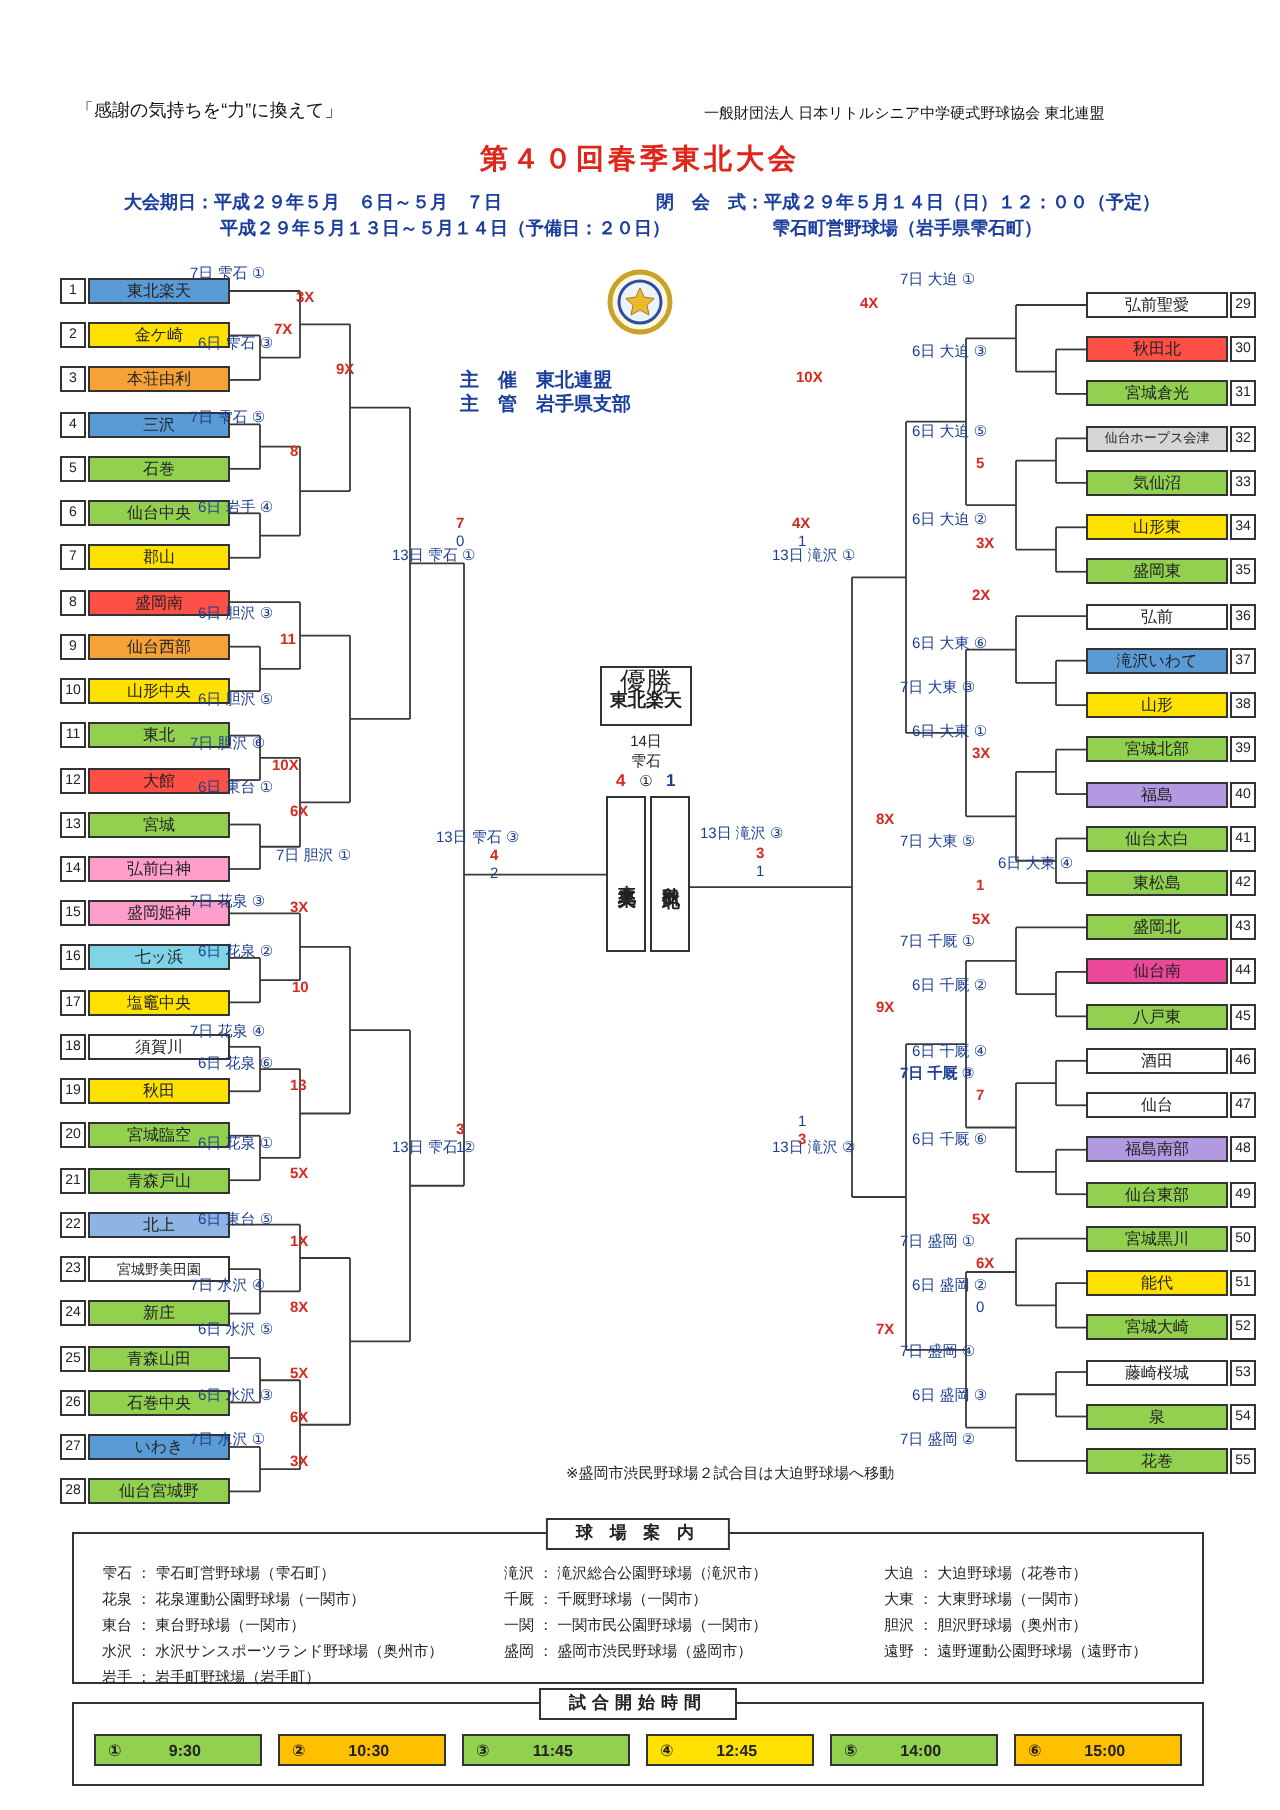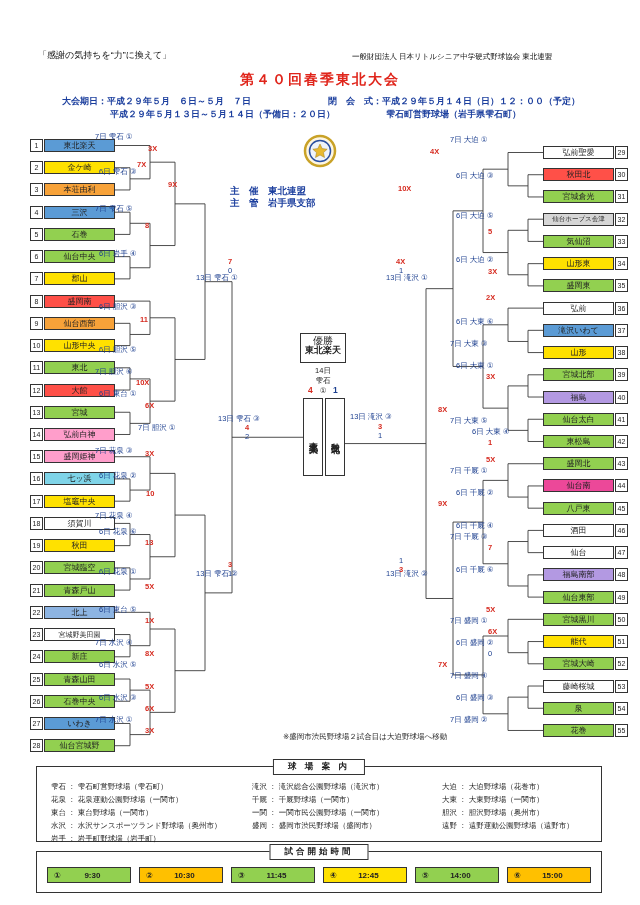--- a/index.html
+++ b/index.html
@@ -18,21 +18,21 @@
   .tname{position:absolute;width:71px;height:13px;border:0.8px solid #333;font-size:8px;
          display:flex;align-items:center;justify-content:center;box-sizing:border-box;
          white-space:nowrap;overflow:hidden;}
   .anno{position:absolute;font-size:7.5px;line-height:1;white-space:nowrap;}
   .anno.r{font-weight:bold;}
   .emblem{position:absolute;left:298px;top:131px;}
   .host{position:absolute;left:230px;top:185px;font-size:9.5px;font-weight:bold;color:#1c3f9e;
         line-height:12px;white-space:nowrap;}
   .champ-box{position:absolute;left:300px;top:333px;width:46px;height:30px;border:1px solid #333;
              box-sizing:border-box;background:#fff;text-align:center;}
-  .champ-label{font-size:10px;line-height:9px;margin-top:2px;}
+  .champ-label{font-size:13px;line-height:9px;margin-top:2px;}
   .champ-name{font-size:9px;font-weight:bold;line-height:11px;}
   .final-info{position:absolute;left:300px;top:366px;width:46px;text-align:center;
               font-size:7.5px;line-height:10px;color:#222;}
   .vbox{position:absolute;width:20px;height:78px;border:1px solid #333;box-sizing:border-box;
         background:#fff;writing-mode:vertical-rl;text-orientation:upright;font-size:9px;
         font-weight:bold;display:flex;align-items:center;justify-content:center;letter-spacing:1px;}
   .vleft{left:303px;top:398px;} .vright{left:325px;top:398px;}
   .fscore{position:absolute;font-size:8.5px;font-weight:bold;}
   .fs-left{left:308px;top:385px;color:#d62b20;}
   .fs-right{left:333px;top:385px;color:#1c3f8f;}
@@ -392,31 +392,31 @@
     <span class="anno b" style="left: 386px; top: 274px; color: rgb(28, 63, 143);">13日 滝沢 ①</span>
     <span class="anno r" style="left: 396px; top: 258px; color: rgb(214, 43, 32);">4X</span>
     <span class="anno b" style="left: 399px; top: 267px; color: rgb(28, 63, 143);">1</span>
     <span class="anno r" style="left: 486px; top: 294px; color: rgb(214, 43, 32);">2X</span>
     <span class="anno b" style="left: 456px; top: 318px; color: rgb(28, 63, 143);">6日 大東 ⑥</span>
     <span class="anno b" style="left: 450px; top: 340px; color: rgb(28, 63, 143);">7日 大東 ③</span>
     <span class="anno b" style="left: 456px; top: 362px; color: rgb(28, 63, 143);">6日 大東 ①</span>
     <span class="anno r" style="left: 486px; top: 373px; color: rgb(214, 43, 32);">3X</span>
     <span class="anno r" style="left: 438px; top: 406px; color: rgb(214, 43, 32);">8X</span>
     <span class="anno b" style="left: 450px; top: 417px; color: rgb(28, 63, 143);">7日 大東 ⑤</span>
-    <span class="anno b" style="left: 456px; top: 428px; color: rgb(28, 63, 143); padding-left: 16px;">6日 大東 ④</span>
+    <span class="anno b" style="left: 483px; top: 428px; color: rgb(28, 63, 143); padding-left: 16px;">6日 大東 ④</span>
     <span class="anno r" style="left: 488px; top: 439px; color: rgb(214, 43, 32);">1</span>
     <span class="anno b" style="left: 350px; top: 413px; color: rgb(28, 63, 143);">13日 滝沢 ③</span>
     <span class="anno r" style="left: 378px; top: 423px; color: rgb(214, 43, 32);">3</span>
     <span class="anno b" style="left: 378px; top: 432px; color: rgb(28, 63, 143);">1</span>
     <span class="anno r" style="left: 486px; top: 456px; color: rgb(214, 43, 32);">5X</span>
     <span class="anno b" style="left: 450px; top: 467px; color: rgb(28, 63, 143);">7日 千厩 ①</span>
     <span class="anno b" style="left: 456px; top: 489px; color: rgb(28, 63, 143);">6日 千厩 ②</span>
     <span class="anno r" style="left: 438px; top: 500px; color: rgb(214, 43, 32);">9X</span>
     <span class="anno b" style="left: 456px; top: 522px; color: rgb(28, 63, 143);">6日 千厩 ④</span>
-    <span class="anno b" style="left: 450px; top: 533px; color: rgb(28, 63, 143);">7日 千厩 ③</span>
+    <span class="anno b" style="left: 450px; top: 533px; color: rgb(28, 63, 143); font-weight: bold;">7日 千厩 ③</span>
     <span class="anno r" style="left: 488px; top: 544px; color: rgb(214, 43, 32);">7</span>
     <span class="anno b" style="left: 456px; top: 566px; color: rgb(28, 63, 143);">6日 千厩 ⑥</span>
     <span class="anno b" style="left: 386px; top: 570px; color: rgb(28, 63, 143);">13日 滝沢 ②</span>
     <span class="anno b" style="left: 399px; top: 557px; color: rgb(28, 63, 143);">1</span>
     <span class="anno r" style="left: 399px; top: 566px; color: rgb(214, 43, 32);">3</span>
     <span class="anno r" style="left: 486px; top: 606px; color: rgb(214, 43, 32);">5X</span>
     <span class="anno b" style="left: 450px; top: 617px; color: rgb(28, 63, 143);">7日 盛岡 ①</span>
     <span class="anno r" style="left: 488px; top: 628px; color: rgb(214, 43, 32);">6X</span>
     <span class="anno b" style="left: 456px; top: 639px; color: rgb(28, 63, 143);">6日 盛岡 ②</span>
     <span class="anno b" style="left: 488px; top: 650px; color: rgb(28, 63, 143);">0</span>

